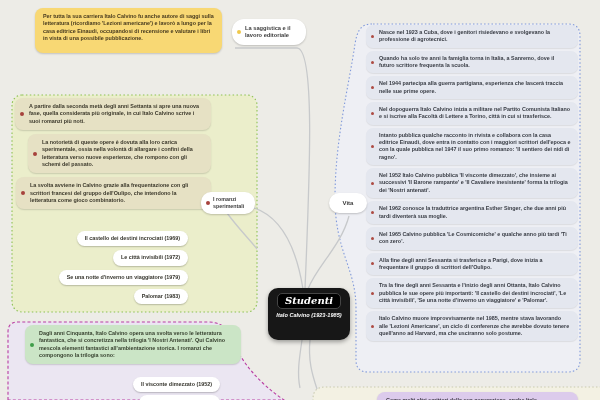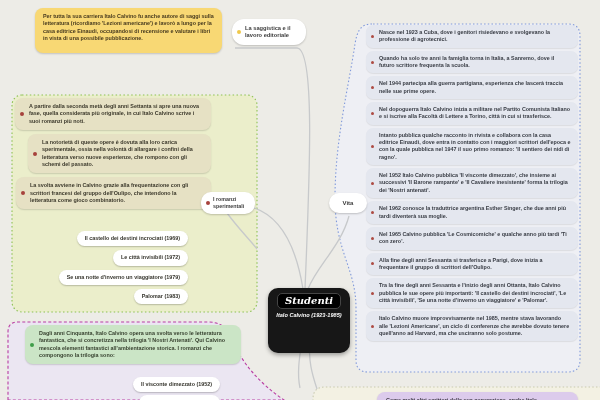--- a/index.html
+++ b/index.html
@@ -41,21 +41,21 @@
   .left-note:nth-of-type(2){margin-left:16px;width:162px;}
   .left-note:nth-of-type(3){margin-left:4px;width:174px;}
   .exp-books{right:412px;top:231px;display:flex;flex-direction:column;align-items:flex-end;gap:4px;z-index:2;}
   .exp-books .pill:nth-of-type(3){white-space:normal;max-width:132px;}
 
   .node-romanzi{left:201px;top:192px;width:54px;background:#fff;border-radius:10px;
     box-shadow:0 1px 2px rgba(0,0,0,.2);padding:4px 5px 4px 12px;position:relative;
     font-size:5.3px;font-weight:700;color:#3C3C3C;line-height:1.32;}
 
   
-  .central{left:268px;top:288px;width:82px;height:65px;background:#171717;border-radius:10px;
+  .central{left:268px;top:288px;width:82px;height:52px;background:#171717;border-radius:10px;
     box-shadow:0 2px 4px rgba(0,0,0,.35);display:flex;flex-direction:column;align-items:center;
     padding-top:5px;}
   .central .brand{background:#000;border:1px solid #454545;border-radius:5px;padding:1px 7px 2px;
     color:#fff;font-family:"DejaVu Serif", serif;font-style:italic;font-weight:700;font-size:10px;}
   .central .subtitle{margin-top:3px;color:#fff;font-size:5.6px;font-weight:700;font-style:italic;
     text-align:center;line-height:1.35;width:66px;}
 
   
   .node-vita{left:329px;top:193px;width:38px;height:20px;background:#fff;border-radius:10px;
     box-shadow:0 1px 2px rgba(0,0,0,.2);display:flex;align-items:center;justify-content:center;

